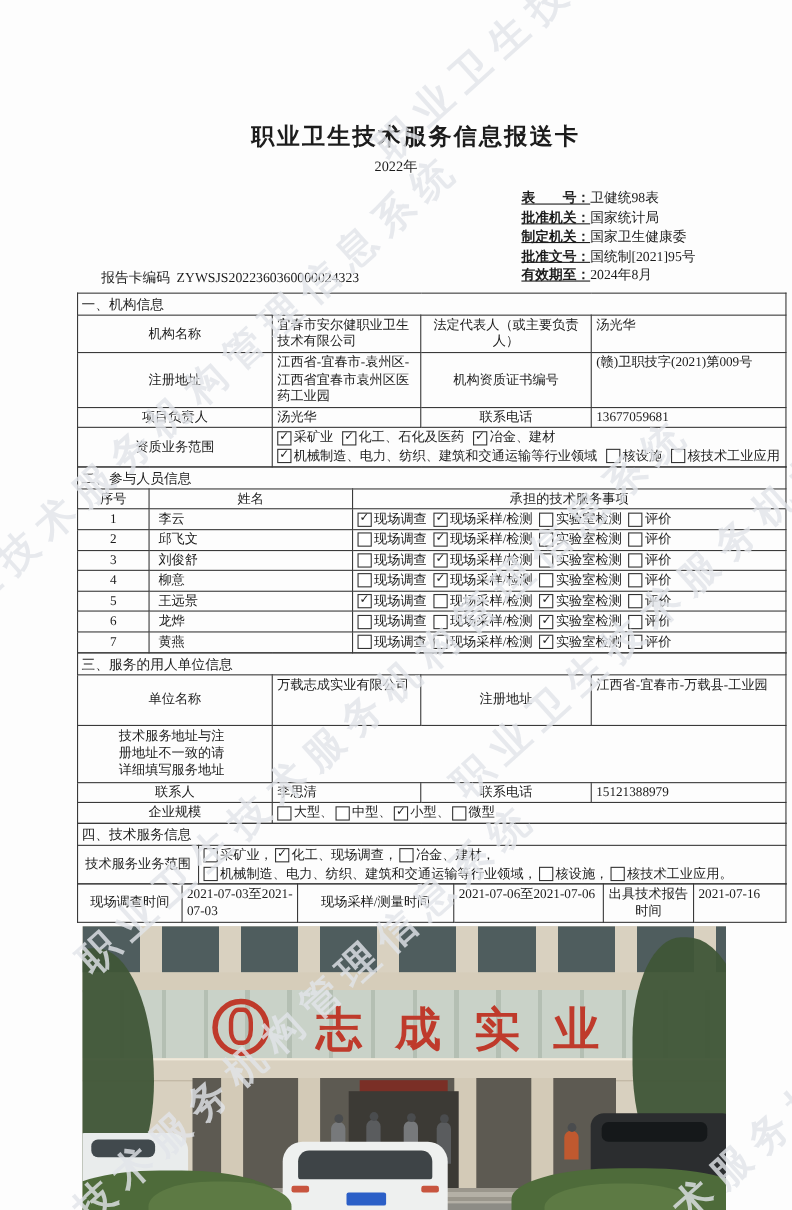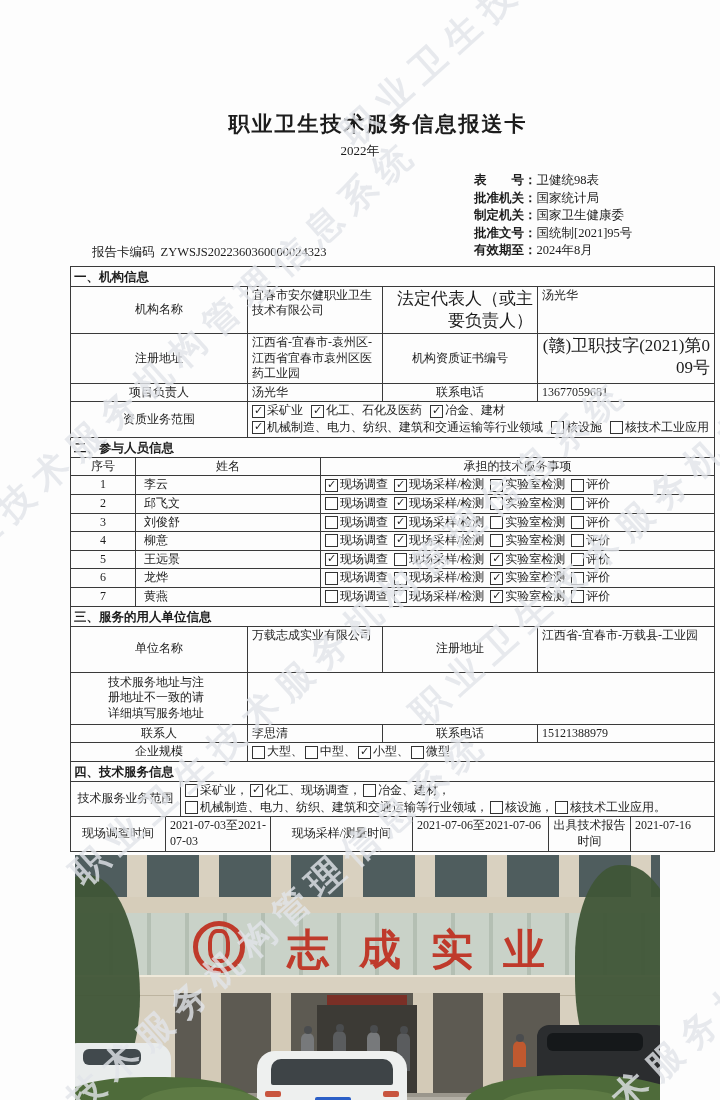--- a/index.html
+++ b/index.html
@@ -6,32 +6,32 @@
   .page{position:relative;width:720px;height:1100px;background:#fdfdfd;overflow:hidden;
         font-family:"Liberation Serif","DejaVu Serif",serif;color:#1c1c1c;}
   
   .wm{position:absolute;z-index:5;pointer-events:none;white-space:nowrap;
       font-size:36px;letter-spacing:10px;color:#e2e5ea;opacity:.8;font-weight:bold;
       transform:rotate(-42deg);transform-origin:left top;}
   
   .title{margin:110px 0 4px 0;text-align:center;font-size:21px;font-weight:bold;letter-spacing:2px;padding-left:36px;}
   .subtitle{text-align:center;font-size:13px;margin-bottom:12px;}
   .meta{margin-left:474px;font-size:12.5px;line-height:17.5px;}
-  .meta b{font-weight:bold;}
+  .meta b{font-weight:bold;text-decoration:underline;}
   .report-line{margin:-16px 0 5px 92px;font-size:12.5px;}
   .report-line .code{margin-left:6px;}
   
   table{border-collapse:collapse;table-layout:fixed;width:644px;margin:0 0 0 70px;
         font-size:12px;line-height:1.3;}
   table+table{margin-top:-1px;}
   td{border:1px solid #3a3a3a;padding:1px 4px;word-break:break-all;}
-  tr.head td{font-weight:bold;padding:2px 3px 1px 3px;font-size:12.5px;}
+  tr.head td{font-weight:normal;padding:2px 3px 1px 3px;font-size:12.5px;}
   .lab{text-align:center;vertical-align:middle;}
   .val{text-align:left;vertical-align:top;}
-  .tight{font-size:17px;text-align:right;}
+  .tight{font-size:12px;}
   .pname{padding-left:8px;vertical-align:middle;}
   .cbrow{display:flex;flex-wrap:wrap;column-gap:8px;row-gap:1px;align-items:center;}
   .cbrow.nogap{column-gap:2px;text-align:center;}
   .cbitem{display:inline-flex;align-items:center;white-space:nowrap;}
   .cb{display:inline-flex;align-items:center;justify-content:center;width:11px;height:11px;
       border:1px solid #333;margin-right:2px;font-size:11px;line-height:1;flex:0 0 auto;
       position:relative;top:0;background:#fff;}
   .cb.on::after{content:"✓";position:relative;top:-1px;color:#222;}
   .narrow{display:inline-block;width:102px;text-align:left;}
   

